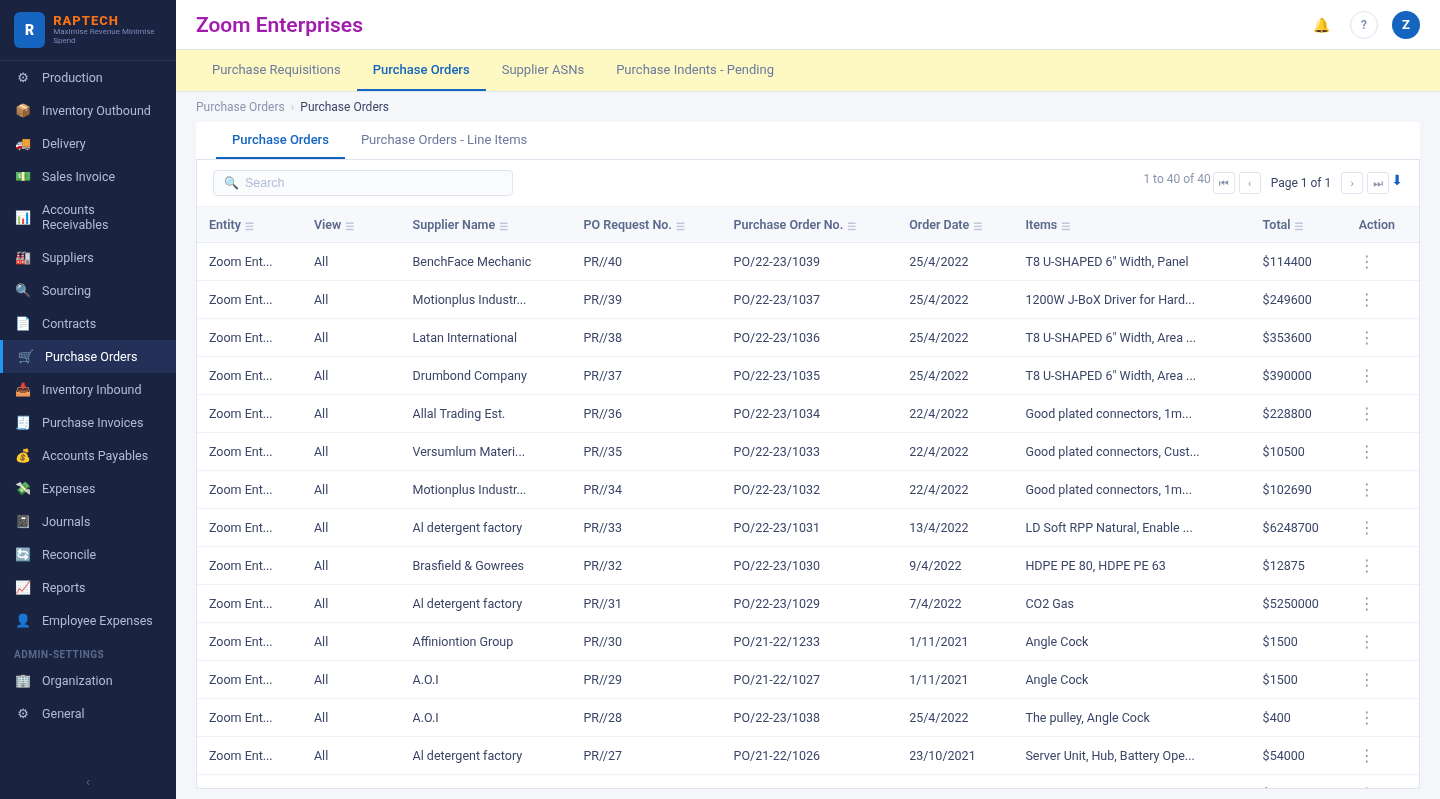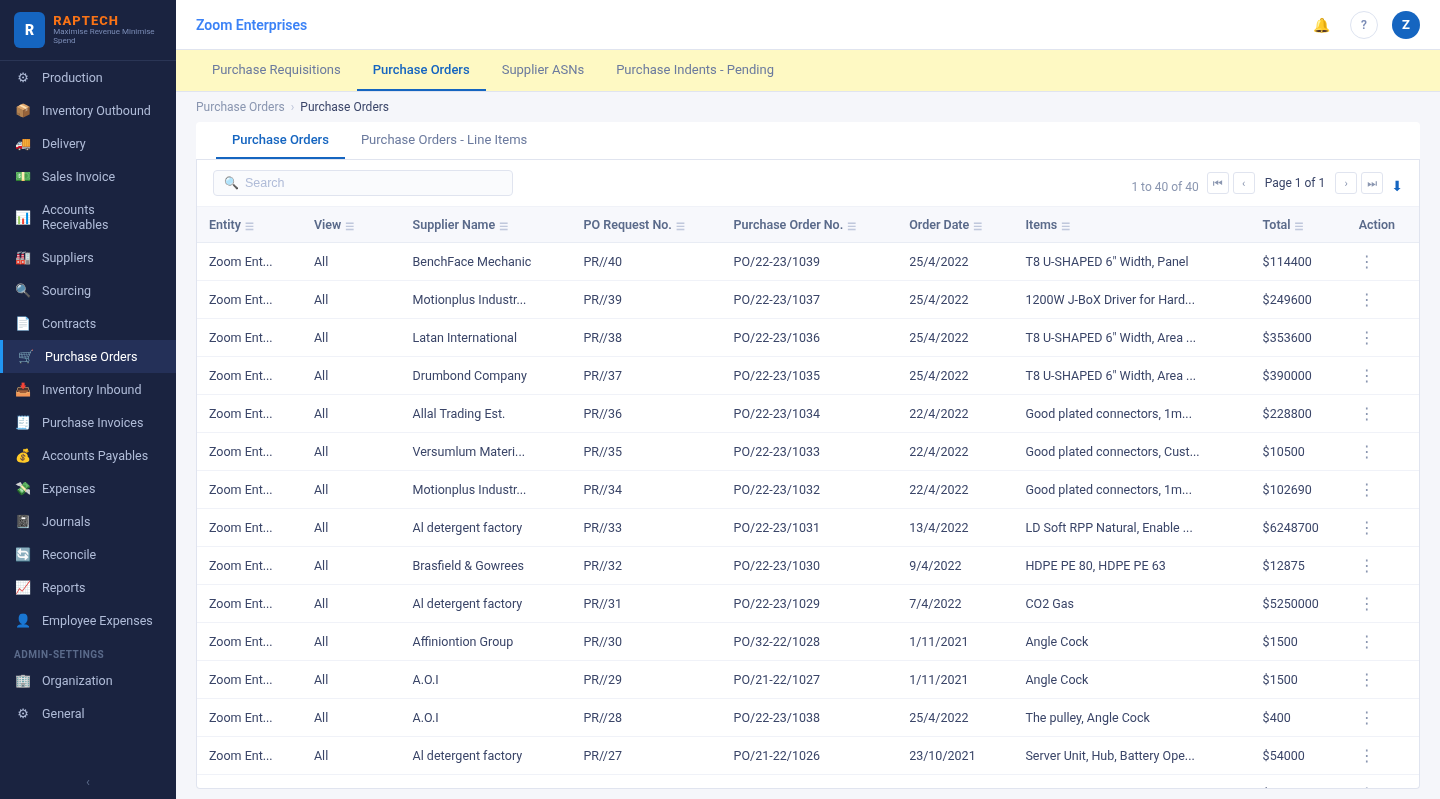--- a/index.html
+++ b/index.html
@@ -90,21 +90,21 @@
     
     #topbar {
       height: 50px;
       background: white;
       border-bottom: 1px solid #e0e4ef;
       display: flex;
       align-items: center;
       padding: 0 20px;
       justify-content: space-between;
     }
-    .topbar-title { font-size: 14px; font-weight: 600; color: #3b82f6; }
+    .topbar-title { font-size: 21px; font-weight: 600; color: #a21caf; }
     .topbar-icons { display: flex; align-items: center; gap: 14px; }
     .topbar-icon { width: 28px; height: 28px; border-radius: 50%; display: flex; align-items: center; justify-content: center; color: #7a8bb5; cursor: pointer; font-size: 14px; }
     .topbar-icon.user-avatar { background: #1565c0; color: white; font-weight: 700; font-size: 13px; }
 
     
     #tabs-bar {
       background: #fef9c3;
       border-bottom: 1px solid #e0e4ef;
       padding: 0 20px;
       display: flex;
@@ -186,21 +186,21 @@
     }
     .search-box input {
       border: none;
       background: transparent;
       outline: none;
       font-size: 12.5px;
       color: #3a4568;
       width: 100%;
     }
     .search-box input::placeholder { color: #b0bcd8; }
-    .pagination-info { font-size: 12px; color: #8a96b0; display: flex; align-items: flex-end; gap: 8px; }
+    .pagination-info { font-size: 12px; color: #8a96b0; display: flex; align-items: flex-start; gap: 2px; }
     .pagination-controls { display: flex; align-items: center; gap: 4px; }
     .pg-btn { width: 22px; height: 22px; border: 1px solid #e0e4ef; border-radius: 3px; display: flex; align-items: center; justify-content: center; cursor: pointer; font-size: 11px; color: #8a96b0; background: white; }
     .pg-label { font-size: 12px; color: #3a4568; padding: 0 6px; }
     .download-btn { color: #1565c0; cursor: pointer; font-size: 14px; }
 
     
     #data-table {
       width: 100%;
       border-collapse: collapse;
       font-size: 12.5px;
@@ -526,21 +526,21 @@
       <td>7/4/2022</td>
       <td style="max-width:200px; overflow:hidden; text-overflow:ellipsis;">CO2 Gas</td>
       <td>$5250000</td>
       <td><span class="action-dots">⋮</span></td>
     </tr>
             <tr>
       <td>Zoom Ent...</td>
       <td>All</td>
       <td>Affiniontion Group</td>
       <td>PR//30</td>
-      <td>PO/32-22/1028</td>
+      <td>PO/21-22/1233</td>
       <td>1/11/2021</td>
       <td style="max-width:200px; overflow:hidden; text-overflow:ellipsis;">Angle Cock</td>
       <td>$1500</td>
       <td><span class="action-dots">⋮</span></td>
     </tr>
             <tr>
       <td>Zoom Ent...</td>
       <td>All</td>
       <td>A.O.I</td>
       <td>PR//29</td>

